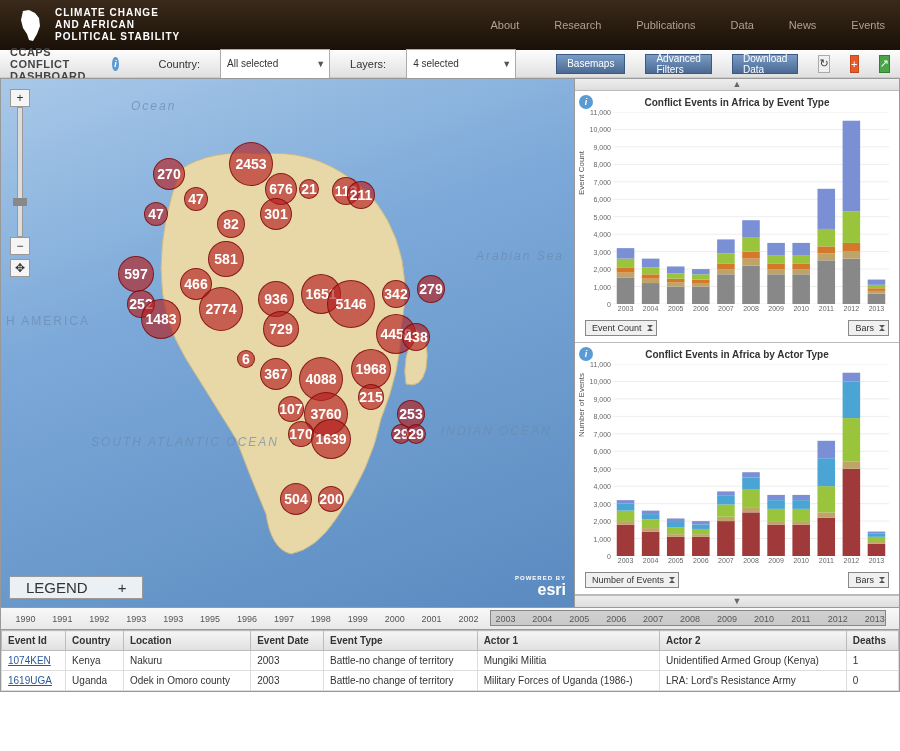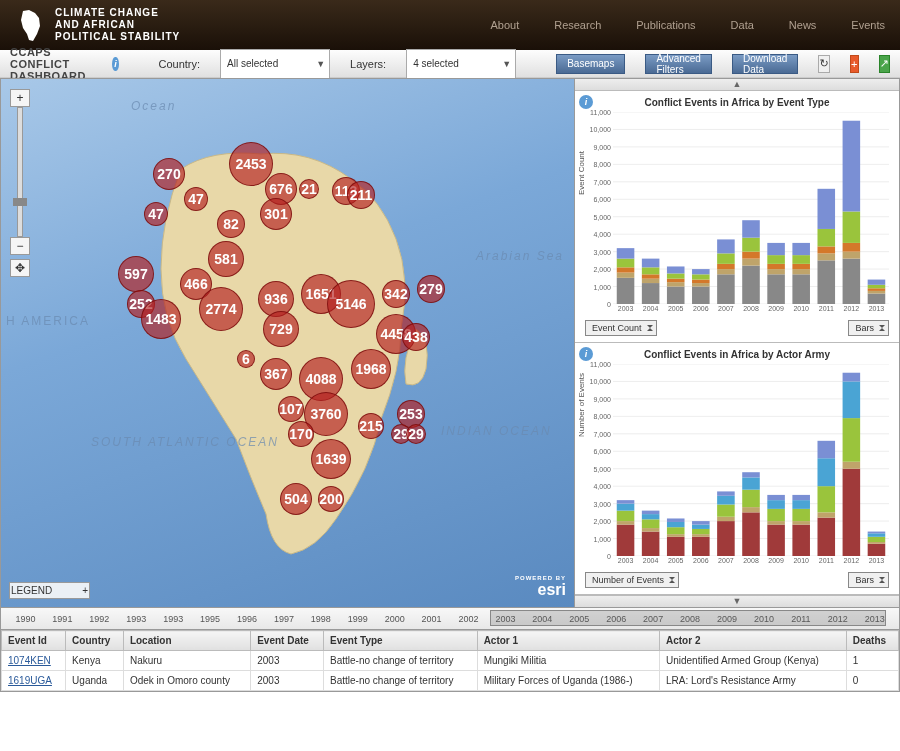--- a/index.html
+++ b/index.html
@@ -19,21 +19,21 @@
 .icon-btn { width: 18px; height: 18px; display: inline-flex; align-items: center; justify-content: center; font-size: 11px; cursor: pointer; border: 1px solid #aaa; background: #f0f0f0; }
 .main { display: flex; height: 530px; }
 .map-panel { width: 575px; position: relative; background: linear-gradient(160deg, #a8c8e8 0%, #7ba8d8 40%, #5a8ac0 100%); border: 1px solid #999; overflow: hidden; }
 .ocean-label { position: absolute; color: #6a8ab0; font-style: italic; font-size: 12px; letter-spacing: 2px; opacity: 0.7; }
 .africa-silhouette { position: absolute; left: 120px; top: 60px; width: 340px; height: 420px; }
 .bubble { position: absolute; border-radius: 50%; background: rgba(180,30,30,0.65); border: 1px solid rgba(120,10,10,0.8); display: flex; align-items: center; justify-content: center; color: #fff; font-size: 14px; font-weight: bold; }
 .zoom-ctrl { position: absolute; left: 8px; top: 10px; width: 22px; display: flex; flex-direction: column; align-items: center; gap: 0; }
 .zoom-btn { width: 20px; height: 18px; background: #f5f5f5; border: 1px solid #999; font-size: 12px; text-align: center; line-height: 16px; cursor: pointer; }
 .zoom-track { width: 6px; height: 130px; background: #ddd; border: 1px solid #999; position: relative; }
 .zoom-thumb { position: absolute; width: 14px; height: 8px; background: #888; left: -5px; top: 90px; }
-.legend-bar { position: absolute; bottom: 8px; left: 8px; background: rgba(250,250,250,0.9); border: 1px solid #999; padding: 2px 1px; font-size: 10px; display: flex; align-items: center; gap: 30px; }
+.legend-bar { position: absolute; bottom: 8px; left: 8px; background: rgba(250,250,250,0.9); border: 1px solid #999; padding: 2px 16px; font-size: 15px; display: flex; align-items: center; gap: 30px; }
 .esri-logo { position: absolute; bottom: 8px; right: 8px; color: #fff; font-size: 16px; font-weight: bold; text-align: right; }
 .charts-panel { flex: 1; display: flex; flex-direction: column; background: #f5f5f5; border: 1px solid #999; border-left: none; }
 .collapse-bar { height: 12px; background: linear-gradient(#eee,#ddd); text-align: center; font-size: 9px; color: #666; cursor: pointer; border-bottom: 1px solid #bbb; }
 .chart-box { flex: 1; background: #fff; border-bottom: 1px solid #bbb; padding: 4px 6px; position: relative; display: flex; flex-direction: column; }
 .chart-title { font-size: 10px; font-weight: bold; text-align: center; margin: 2px 0 4px; }
 .chart-area { flex: 1; position: relative; margin-left: 32px; margin-right: 4px; margin-bottom: 14px; }
 .ylabel { position: absolute; left: 2px; top: 50%; transform: rotate(-90deg) translateX(50%); transform-origin: left top; font-size: 8px; color: #555; white-space: nowrap; }
 .chart-svg { width: 100%; height: 100%; }
 .chart-footer { display: flex; justify-content: space-between; align-items: center; padding: 2px 4px; }
 .mini-dropdown { border: 1px solid #888; background: #f0f0f0; height: 16px; font-size: 9px; display: inline-flex; align-items: center; padding: 0 14px 0 6px; position: relative; }
@@ -136,26 +136,26 @@
         <div class="bubble" style="left: 381px; top: 201px; width: 28px; height: 28px;">342</div>
         <div class="bubble" style="left: 416px; top: 196px; width: 28px; height: 28px;">279</div>
         <div class="bubble" style="left: 375px; top: 235px; width: 40px; height: 40px;">4458</div>
         <div class="bubble" style="left: 401px; top: 244px; width: 28px; height: 28px;">438</div>
         <div class="bubble" style="left: 236px; top: 271px; width: 18px; height: 18px;">6</div>
         <div class="bubble" style="left: 259px; top: 279px; width: 32px; height: 32px;">367</div>
         <div class="bubble" style="left: 298px; top: 278px; width: 44px; height: 44px;">4088</div>
         <div class="bubble" style="left: 350px; top: 270px; width: 40px; height: 40px;">1968</div>
         <div class="bubble" style="left: 277px; top: 317px; width: 26px; height: 26px;">107</div>
         <div class="bubble" style="left: 303px; top: 313px; width: 44px; height: 44px;">3760</div>
-        <div class="bubble" style="left: 357px; top: 334px; width: 26px; height: 26px;">215</div>
+        <div class="bubble" style="left: 357px; top: 305px; width: 26px; height: 26px;">215</div>
         <div class="bubble" style="left: 396px; top: 321px; width: 28px; height: 28px;">253</div>
         <div class="bubble" style="left: 390px; top: 345px; width: 20px; height: 20px;">29</div>
         <div class="bubble" style="left: 405px; top: 345px; width: 20px; height: 20px;">29</div>
         <div class="bubble" style="left: 287px; top: 342px; width: 26px; height: 26px;">170</div>
-        <div class="bubble" style="left: 310px; top: 360px; width: 40px; height: 40px;">1639</div>
+        <div class="bubble" style="left: 310px; top: 340px; width: 40px; height: 40px;">1639</div>
         <div class="bubble" style="left: 279px; top: 404px; width: 32px; height: 32px;">504</div>
         <div class="bubble" style="left: 317px; top: 407px; width: 26px; height: 26px;">200</div>
       </div>
     <div class="zoom-ctrl">
       <div class="zoom-btn">+</div>
       <div class="zoom-track">
           <div class="zoom-thumb"></div>
         </div>
       <div class="zoom-btn">−</div>
       <div class="zoom-btn" style="margin-top:4px">✥</div>
@@ -247,21 +247,21 @@
             <rect x="258.3636363636364" y="153" width="17.818181818181817" height="3.090909090909091" fill="#9ac43c"></rect>
             <rect x="258.3636363636364" y="148.36363636363637" width="17.818181818181817" height="4.636363636363636" fill="#7a8fd4"></rect>
           </svg><div class="ytick" style="top: 100%;">0</div><div class="ytick" style="top: 90.9091%;">1,000</div><div class="ytick" style="top: 81.8182%;">2,000</div><div class="ytick" style="top: 72.7273%;">3,000</div><div class="ytick" style="top: 63.6364%;">4,000</div><div class="ytick" style="top: 54.5455%;">5,000</div><div class="ytick" style="top: 45.4545%;">6,000</div><div class="ytick" style="top: 36.3636%;">7,000</div><div class="ytick" style="top: 27.2727%;">8,000</div><div class="ytick" style="top: 18.1818%;">9,000</div><div class="ytick" style="top: 9.09091%;">10,000</div><div class="ytick" style="top: 0%;">11,000</div><div class="xtick" style="left: 4.54545%;">2003</div><div class="xtick" style="left: 13.6364%;">2004</div><div class="xtick" style="left: 22.7273%;">2005</div><div class="xtick" style="left: 31.8182%;">2006</div><div class="xtick" style="left: 40.9091%;">2007</div><div class="xtick" style="left: 50%;">2008</div><div class="xtick" style="left: 59.0909%;">2009</div><div class="xtick" style="left: 68.1818%;">2010</div><div class="xtick" style="left: 77.2727%;">2011</div><div class="xtick" style="left: 86.3636%;">2012</div><div class="xtick" style="left: 95.4545%;">2013</div></div>
       <div class="chart-footer">
         <div class="mini-dropdown">Event Count</div>
         <div class="mini-dropdown">Bars</div>
       </div>
     </div>
     <div class="chart-box">
       <span class="info-icon" style="position:absolute;left:4px;top:4px">i</span>
-      <div class="chart-title">Conflict Events in Africa by Actor Army</div>
+      <div class="chart-title">Conflict Events in Africa by Actor Type</div>
       <div class="ylabel">Number of Events</div>
       <div class="chart-area" id="chart1"><svg class="chart-svg" viewBox="0 0 280 170" preserveAspectRatio="none">
             <g class="grid">
               <line x1="0" y1="170" x2="280" y2="170"></line>
               <line x1="0" y1="154.54545454545453" x2="280" y2="154.54545454545453"></line>
               <line x1="0" y1="139.0909090909091" x2="280" y2="139.0909090909091"></line>
               <line x1="0" y1="123.63636363636364" x2="280" y2="123.63636363636364"></line>
               <line x1="0" y1="108.18181818181819" x2="280" y2="108.18181818181819"></line>
               <line x1="0" y1="92.72727272727273" x2="280" y2="92.72727272727273"></line>
               <line x1="0" y1="77.27272727272728" x2="280" y2="77.27272727272728"></line>

